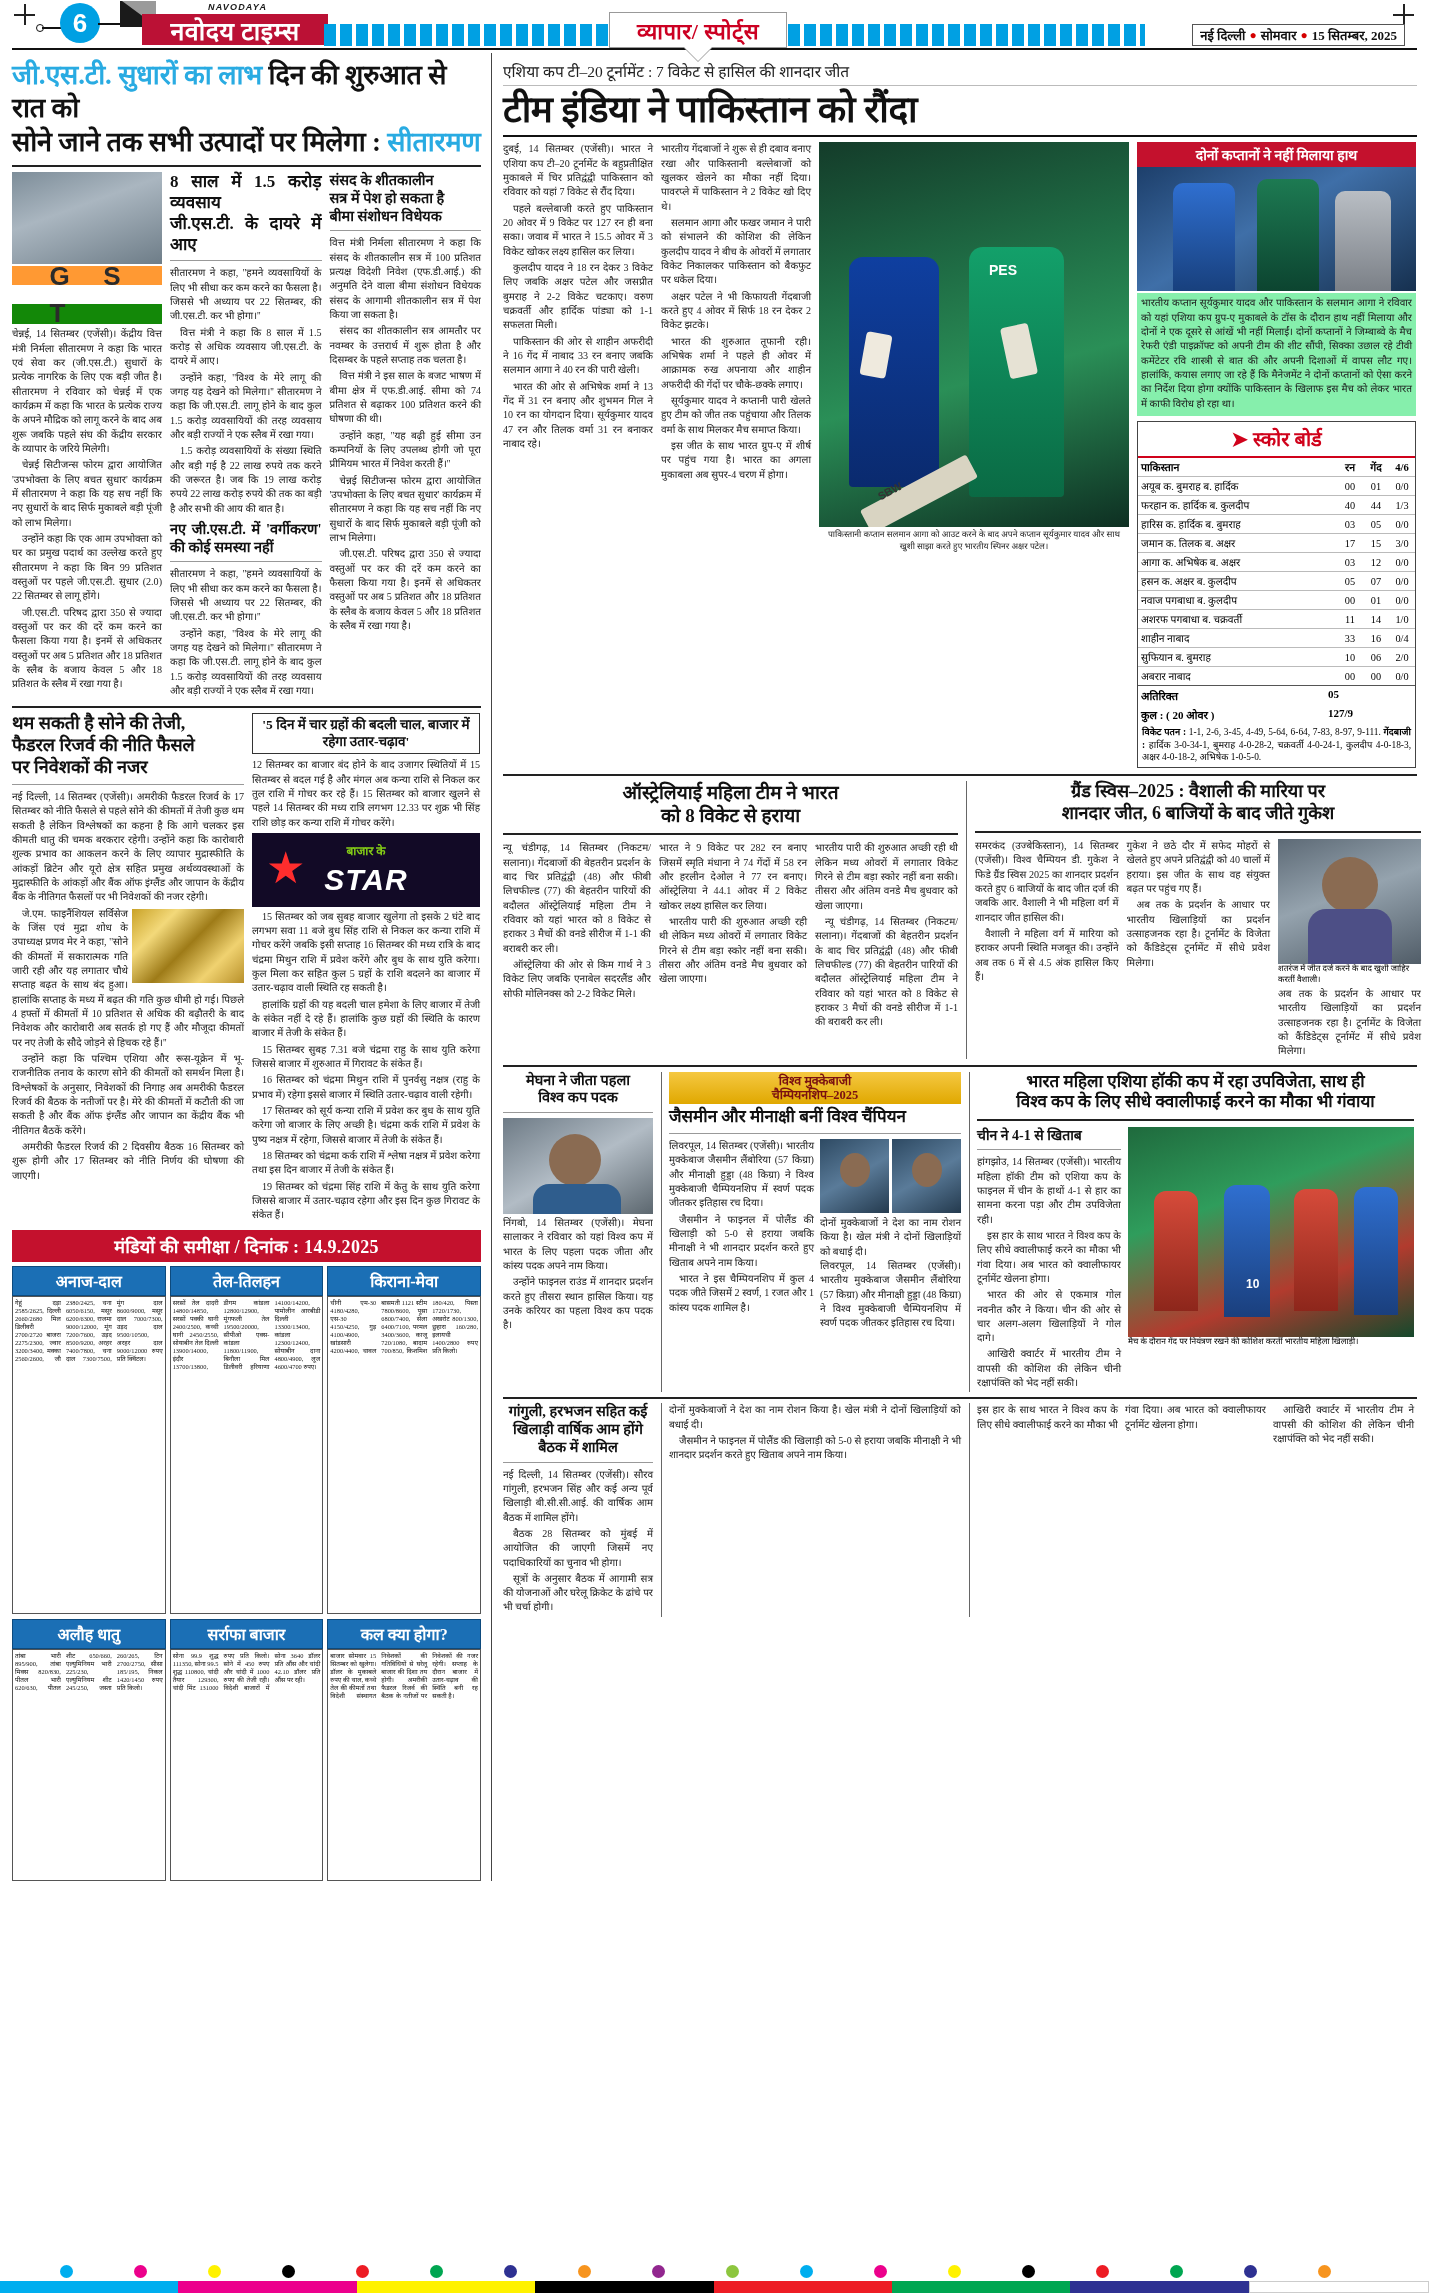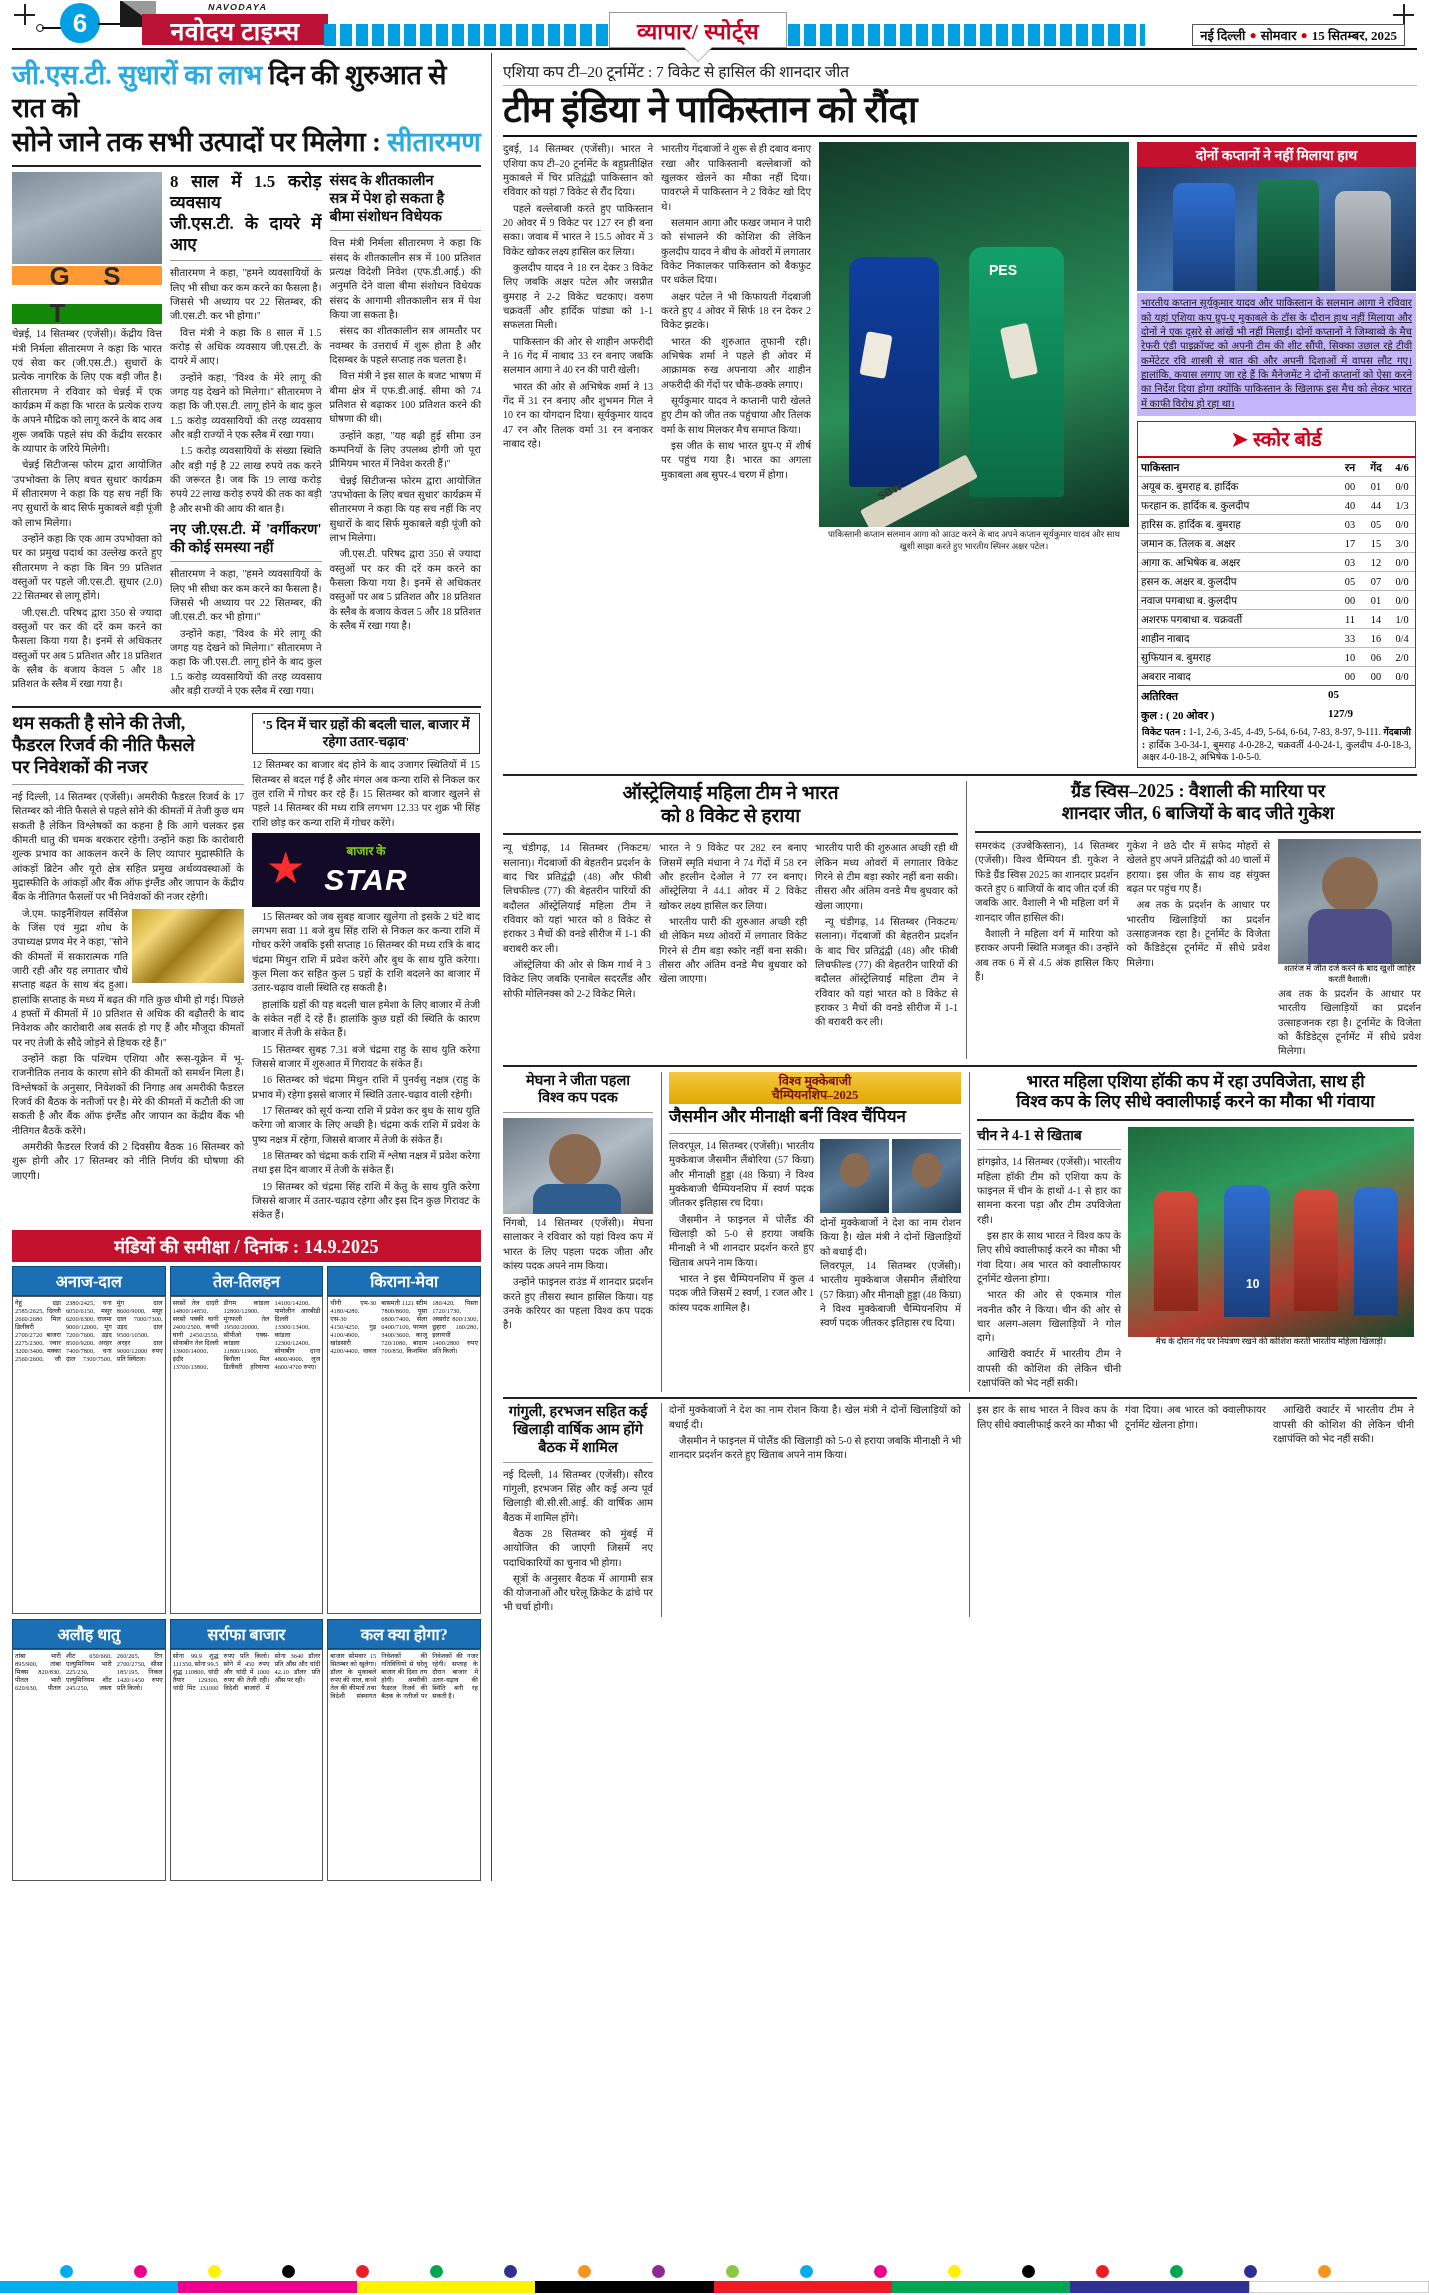--- a/index.html
+++ b/index.html
@@ -120,38 +120,38 @@
   .sb-table { width:100%; border-collapse:collapse; font-size:10.3px; }
   .sb-table th { text-align:left; font-weight:700; padding:2px 3px; font-size:10.6px; }
   .sb-table th.n { text-align:center; }
   .sb-table td { padding:2px 3px; border-top:1px solid #bbb; }
   .sb-table td.n { text-align:center; width:26px; }
   .sb-extra { font-size:11px; font-weight:700; padding:2px 3px; }
   .sb-foot { font-size:9.4px; line-height:1.35; padding:2px 4px 3px; text-align:justify; }
   .sb-foot b { font-weight:700; }
 
   
-  .tint { background:#c4b5fd;text-decoration:underline; }
+  .tint { background:#86efac; }
   .redbar { background:#c4112d; color:#fff; font-size:14px; font-weight:700; text-align:center; padding:3px 12px; }
   .goldbar { background:linear-gradient(180deg,#f5c842,#e0a800); color:#7a1010; font-size:12.5px; font-weight:700; text-align:center; padding:2px 0; }
 
   .star-promo { background:#120a26; color:#fff; position:relative; height:74px; overflow:hidden; }
   .star-promo .s1 { position:absolute; top:10px; left:0; right:0; text-align:center; font-size:12px; color:#84cc16; font-weight:700;}
   .star-promo .s2 { position:absolute; top:26px; left:0; right:0; text-align:center; font-size:30px; font-weight:700;
      color:#fff; font-family:"Liberation Sans",sans-serif; font-style:italic; letter-spacing:1px;}
   .star-promo .burst { position:absolute; left:14px; top:14px; width:44px; height:44px; color:#ff2d2d; font-size:44px; line-height:44px;}
 
   .cmyk { position:absolute; left:0; bottom:2px; width:100%; height:12px; display:flex; }
   .cmyk i { flex:1; display:block; }
 
   .regmarks { position:absolute; bottom:16px; left:0; width:100%; height:14px; }
   .regmarks .rdot { position:absolute; width:13px; height:13px; border-radius:50%; }
   .bord { border:1px solid #555; }
 
-  .sm-cap { font-size:8.4px; text-align:center; line-height:1.25; }
+  .sm-cap { font-size:8.4px; text-align:left; line-height:1.25; }
 </style>
 </head>
 <body>
 
 <div class="page">
 
   <div class="masthead">
     <div class="crop-mark"></div>
     <div class="crop-dot"></div>
     <div class="crop-line"></div>

